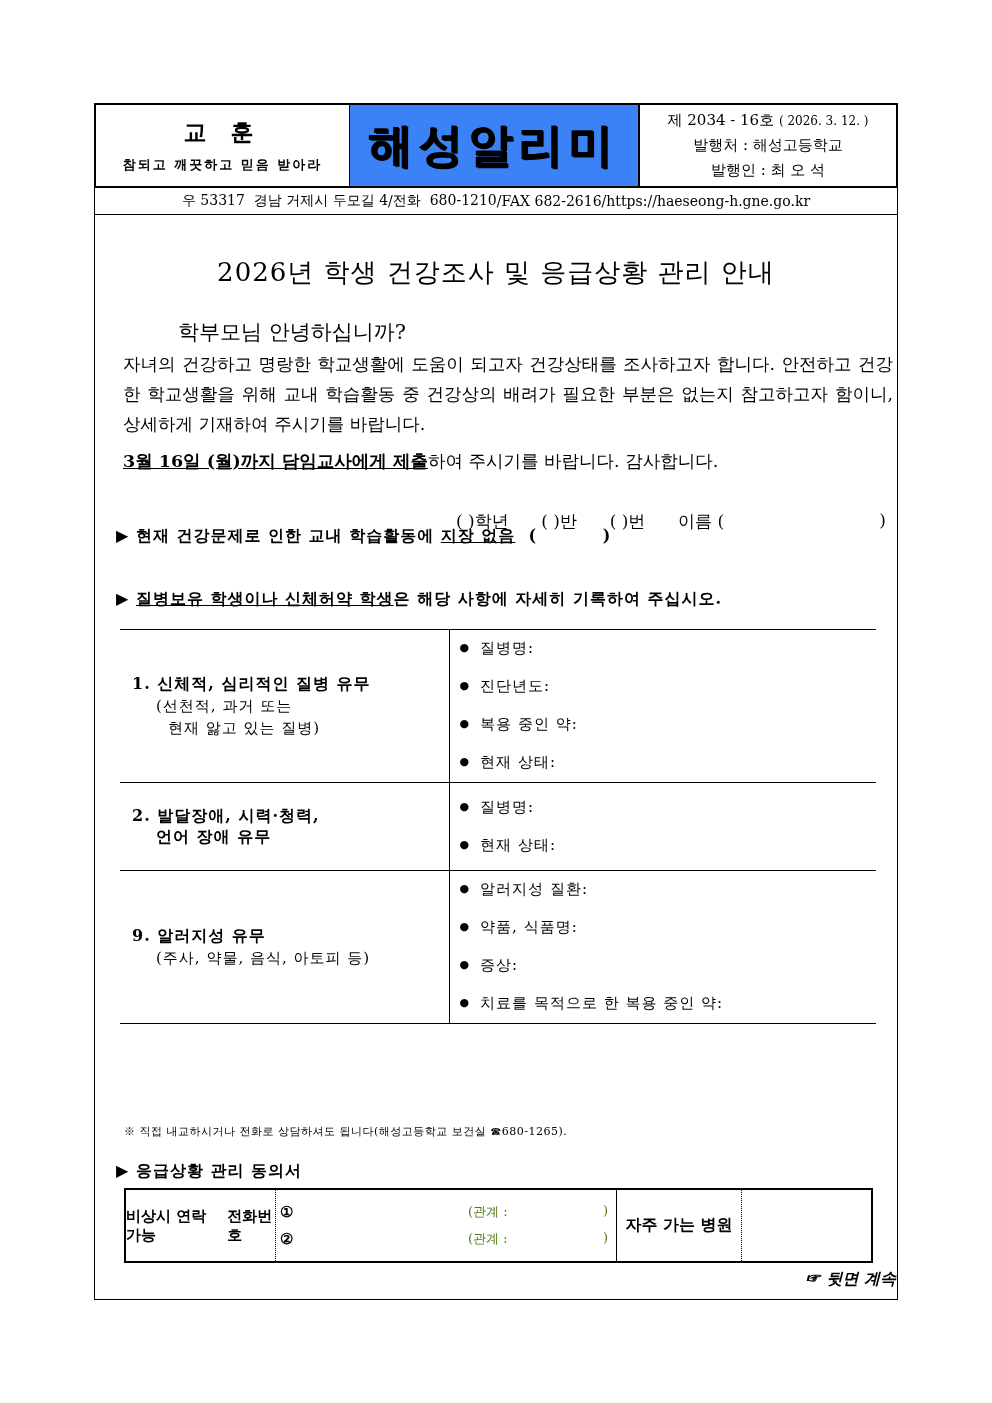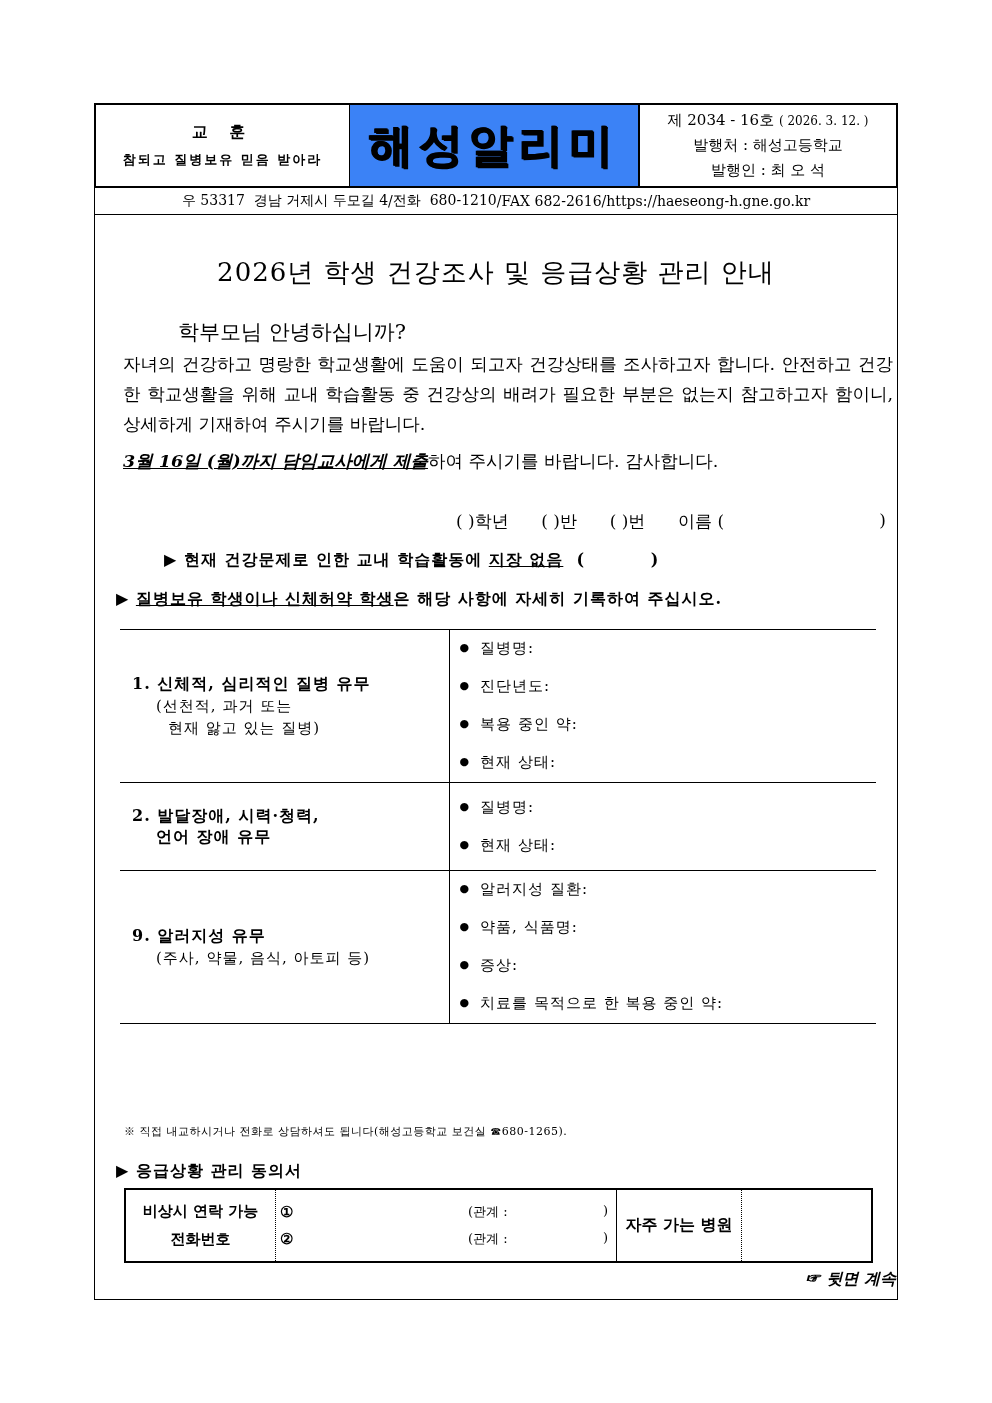--- a/index.html
+++ b/index.html
@@ -4,34 +4,34 @@
 <style>
   * { box-sizing: border-box; margin: 0; padding: 0; }
   html, body { width: 992px; height: 1403px; background: #ffffff; }
   body { position: relative; font-family: "DejaVu Serif", "Liberation Serif", serif; color: #000; }
 
   .frame { position: absolute; left: 94px; top: 103px; width: 804px; height: 1197px; border: 1.5px solid #000; }
 
   
   .masthead { position: absolute; left: 94px; top: 103px; width: 804px; height: 85px; border: 2px solid #000; display: flex; }
   .motto { width: 254px; border-right: 1.5px solid #000; display: flex; flex-direction: column; align-items: center; justify-content: center; }
-  .motto-title { font-family: "DejaVu Serif", serif; font-weight: bold; font-size: 16px; letter-spacing: 8px; margin-bottom: 8px; }
+  .motto-title { font-family: "DejaVu Serif", serif; font-weight: bold; font-size: 23px; letter-spacing: 8px; margin-bottom: 8px; }
   .motto-text { font-family: "DejaVu Serif", serif; font-weight: bold; font-size: 13px; letter-spacing: 2px; }
   .paper-title { width: 290px; background: #3b82f6; border-right: 2px solid #000; display: flex; align-items: center; justify-content: center; }
   .paper-title span { font-family: "DejaVu Sans", sans-serif; font-weight: bold; font-size: 44px; letter-spacing: 6px; transform: scaleY(1.05); text-shadow: 1px 1px 0 #000, -1px 0 0 #000; }
   .issue { flex: 1; display: flex; flex-direction: column; align-items: center; justify-content: center; gap: 6px; font-size: 15px; }
   .issue .small { font-size: 12px; }
 
   .address-bar { position: absolute; left: 94px; top: 188px; width: 804px; height: 27px; border: 1.5px solid #000; border-top: none; display: flex; align-items: center; justify-content: center; font-size: 14px; white-space: pre; }
 
   .doc-title { position: absolute; left: 94px; width: 804px; top: 255px; text-align: center; font-size: 26px; letter-spacing: 1px; }
 
   .para { position: absolute; left: 123px; width: 770px; font-size: 17.5px; line-height: 30px; text-align: justify; }
   .greet { position: absolute; left: 130px; top: 318px; font-size: 21px; margin-left: 48px; }
-  .deadline-strong { font-weight: bold; text-decoration: underline; font-style: italic; }
+  .deadline-strong { font-weight: bold; text-decoration: underline; }
 
   .student-line { position: absolute; left: 456px; top: 510px; width: 430px; font-size: 17px; display: flex; justify-content: space-between; }
 
   .bullet-line { position: absolute; left: 116px; font-size: 16px; font-weight: bold; letter-spacing: 1px; }
   .bullet-line .u { text-decoration: underline; }
 
   
   .health { position: absolute; left: 120px; top: 629px; width: 756px; border-collapse: collapse; }
   .health td { border-top: 1.5px solid #000; border-bottom: 1.5px solid #000; vertical-align: middle; }
   .health td.left { width: 329px; border-right: 1.5px solid #000; padding-left: 12px; }
@@ -41,39 +41,39 @@
   .row-sub2 { padding-left: 36px; }
   .fields { list-style: none; }
   .fields li { font-size: 15px; line-height: 36px; letter-spacing: 1px; }
   .fields li::before { content: "●"; font-size: 11px; margin-right: 10px; position: relative; top: -2px; }
 
   .note { position: absolute; left: 124px; top: 1124px; font-size: 11px; letter-spacing: 0.5px; }
   .consent-title { position: absolute; left: 116px; top: 1161px; font-size: 16px; font-weight: bold; letter-spacing: 1px; }
 
   
   .emerg { position: absolute; left: 124px; top: 1188px; width: 749px; height: 75px; border: 2.5px solid #000; display: flex; }
-  .e-label { width: 150px; border-right: 1px dotted #000; display: flex; flex-direction: column; align-items: center; justify-content: center; gap: 9px; font-weight: bold; font-size: 15px; }
+  .e-label { width: 150px; border-right: 1px dotted #000; display: flex; align-items: center; justify-content: center; gap: 9px; font-weight: bold; font-size: 15px; }
   .e-phones { width: 341px; border-right: 1.5px solid #000; display: flex; flex-direction: column; justify-content: center; gap: 9px; padding: 0 8px 0 4px; }
   .e-phone-row { display: flex; font-size: 15px; }
   .e-phone-row .num { width: 188px; font-weight: bold; }
-  .e-phone-row .rel { flex: 1; font-size: 13px; color: #000000; display: flex; justify-content: space-between; }
+  .e-phone-row .rel { flex: 1; font-size: 13px; color: #4d7c0f; display: flex; justify-content: space-between; }
   .e-hosp-label { width: 125px; border-right: 1px dotted #000; display: flex; align-items: center; justify-content: center; font-weight: bold; font-size: 16px; }
   .e-hosp-value { flex: 1; }
 
   .continue { position: absolute; right: 96px; top: 1269px; font-size: 16px; font-style: italic; font-weight: bold; }
 </style>
 </head>
 <body>
 
 <div class="frame"></div>
 
 <div class="masthead">
   <div class="motto">
     <div class="motto-title">교 훈</div>
-    <div class="motto-text">참되고 질병보유 믿음 받아라</div>
+    <div class="motto-text">참되고 깨끗하고 믿음 받아라</div>
   </div>
   <div class="paper-title">
     <span>해성알리미</span>
   </div>
   <div class="issue">
     <div>
       <span>제 2034 - 16호</span>
       <span class="small">( 2026. 3. 12. )</span>
     </div>
     <div>발행처 : 해성고등학교</div>
@@ -95,21 +95,21 @@
 
 <div class="student-line">
   <span>(    )학년</span>
   <span>(    )반</span>
   <span>(    )번</span>
   <span>이름 (</span>
   <span style="flex:0 0 90px"></span>
   <span>)</span>
 </div>
 
-<div class="bullet-line" style="top:550px;margin-left:48px;">
+<div class="bullet-line" style="top:526px;">
   <span>▶</span>
   <span>현재 건강문제로 인한 교내 학습활동에 </span><span class="u">지장 없음</span><span style="white-space:pre">  (          )</span>
 </div>
 
 <div class="bullet-line" style="top:589px;">
   <span>▶</span>
   <span class="u">질병보유 학생이나 신체허약 학생</span><span>은 해당 사항에 자세히 기록하여 주십시오.</span>
 </div>
 
 <table class="health">

